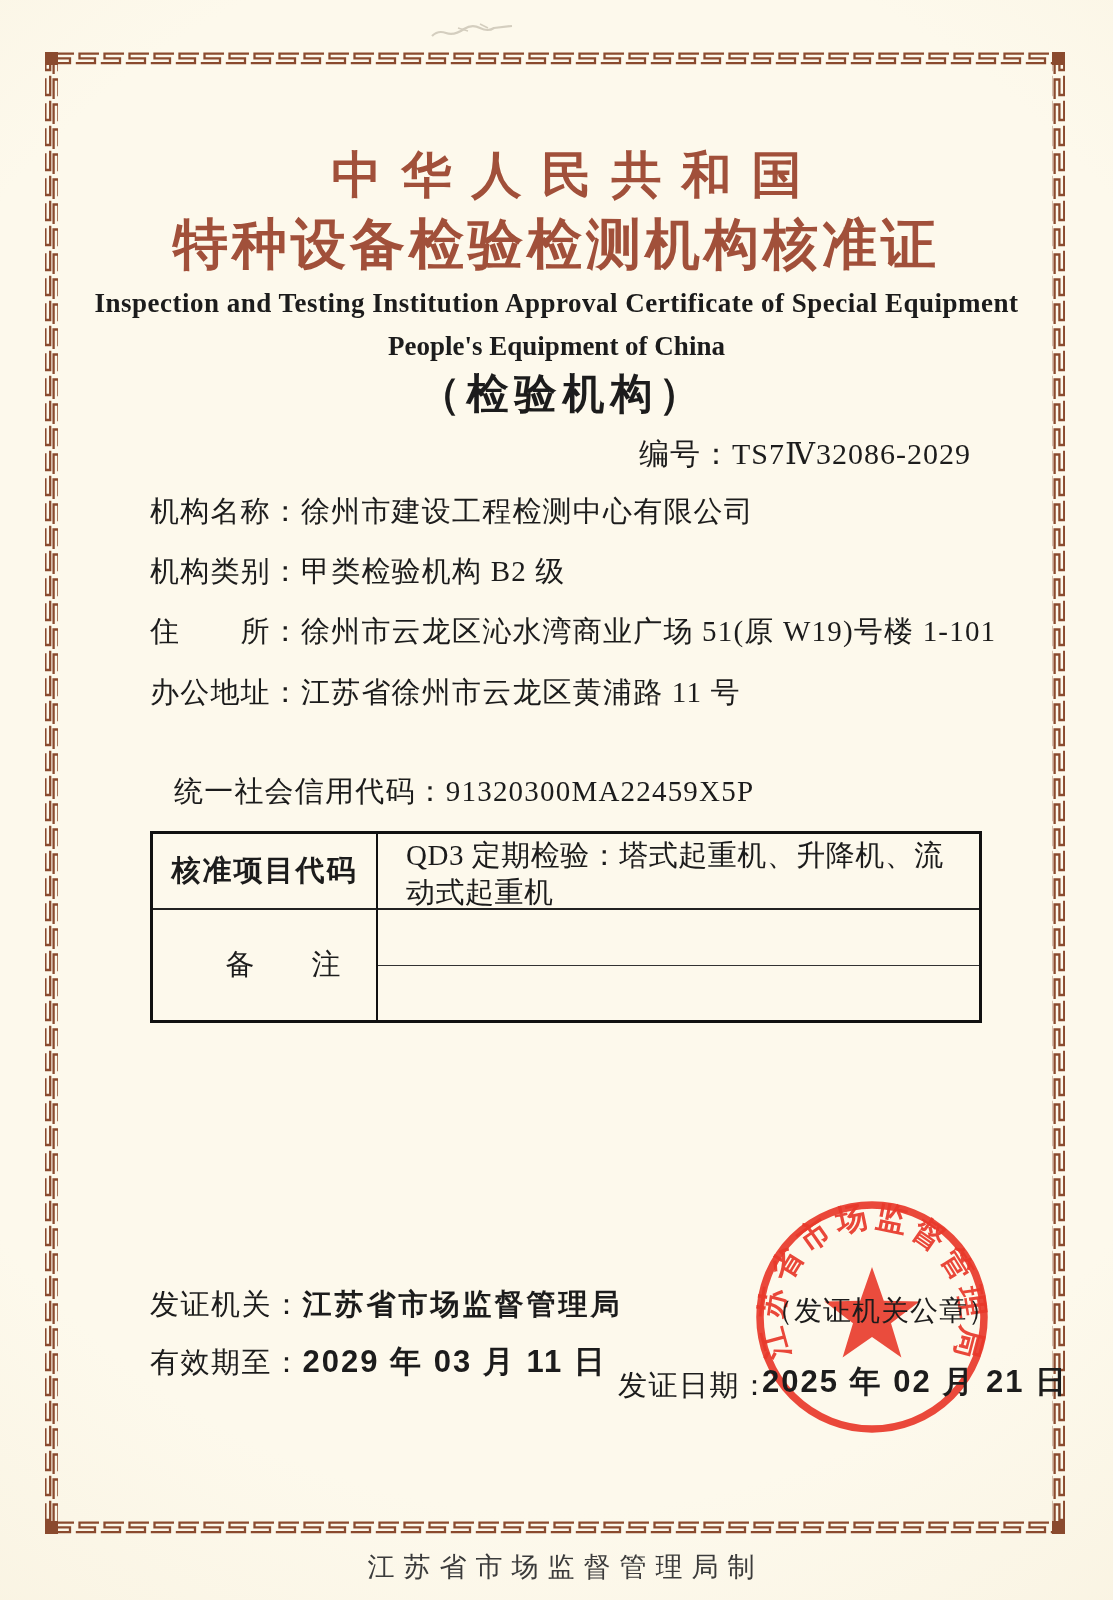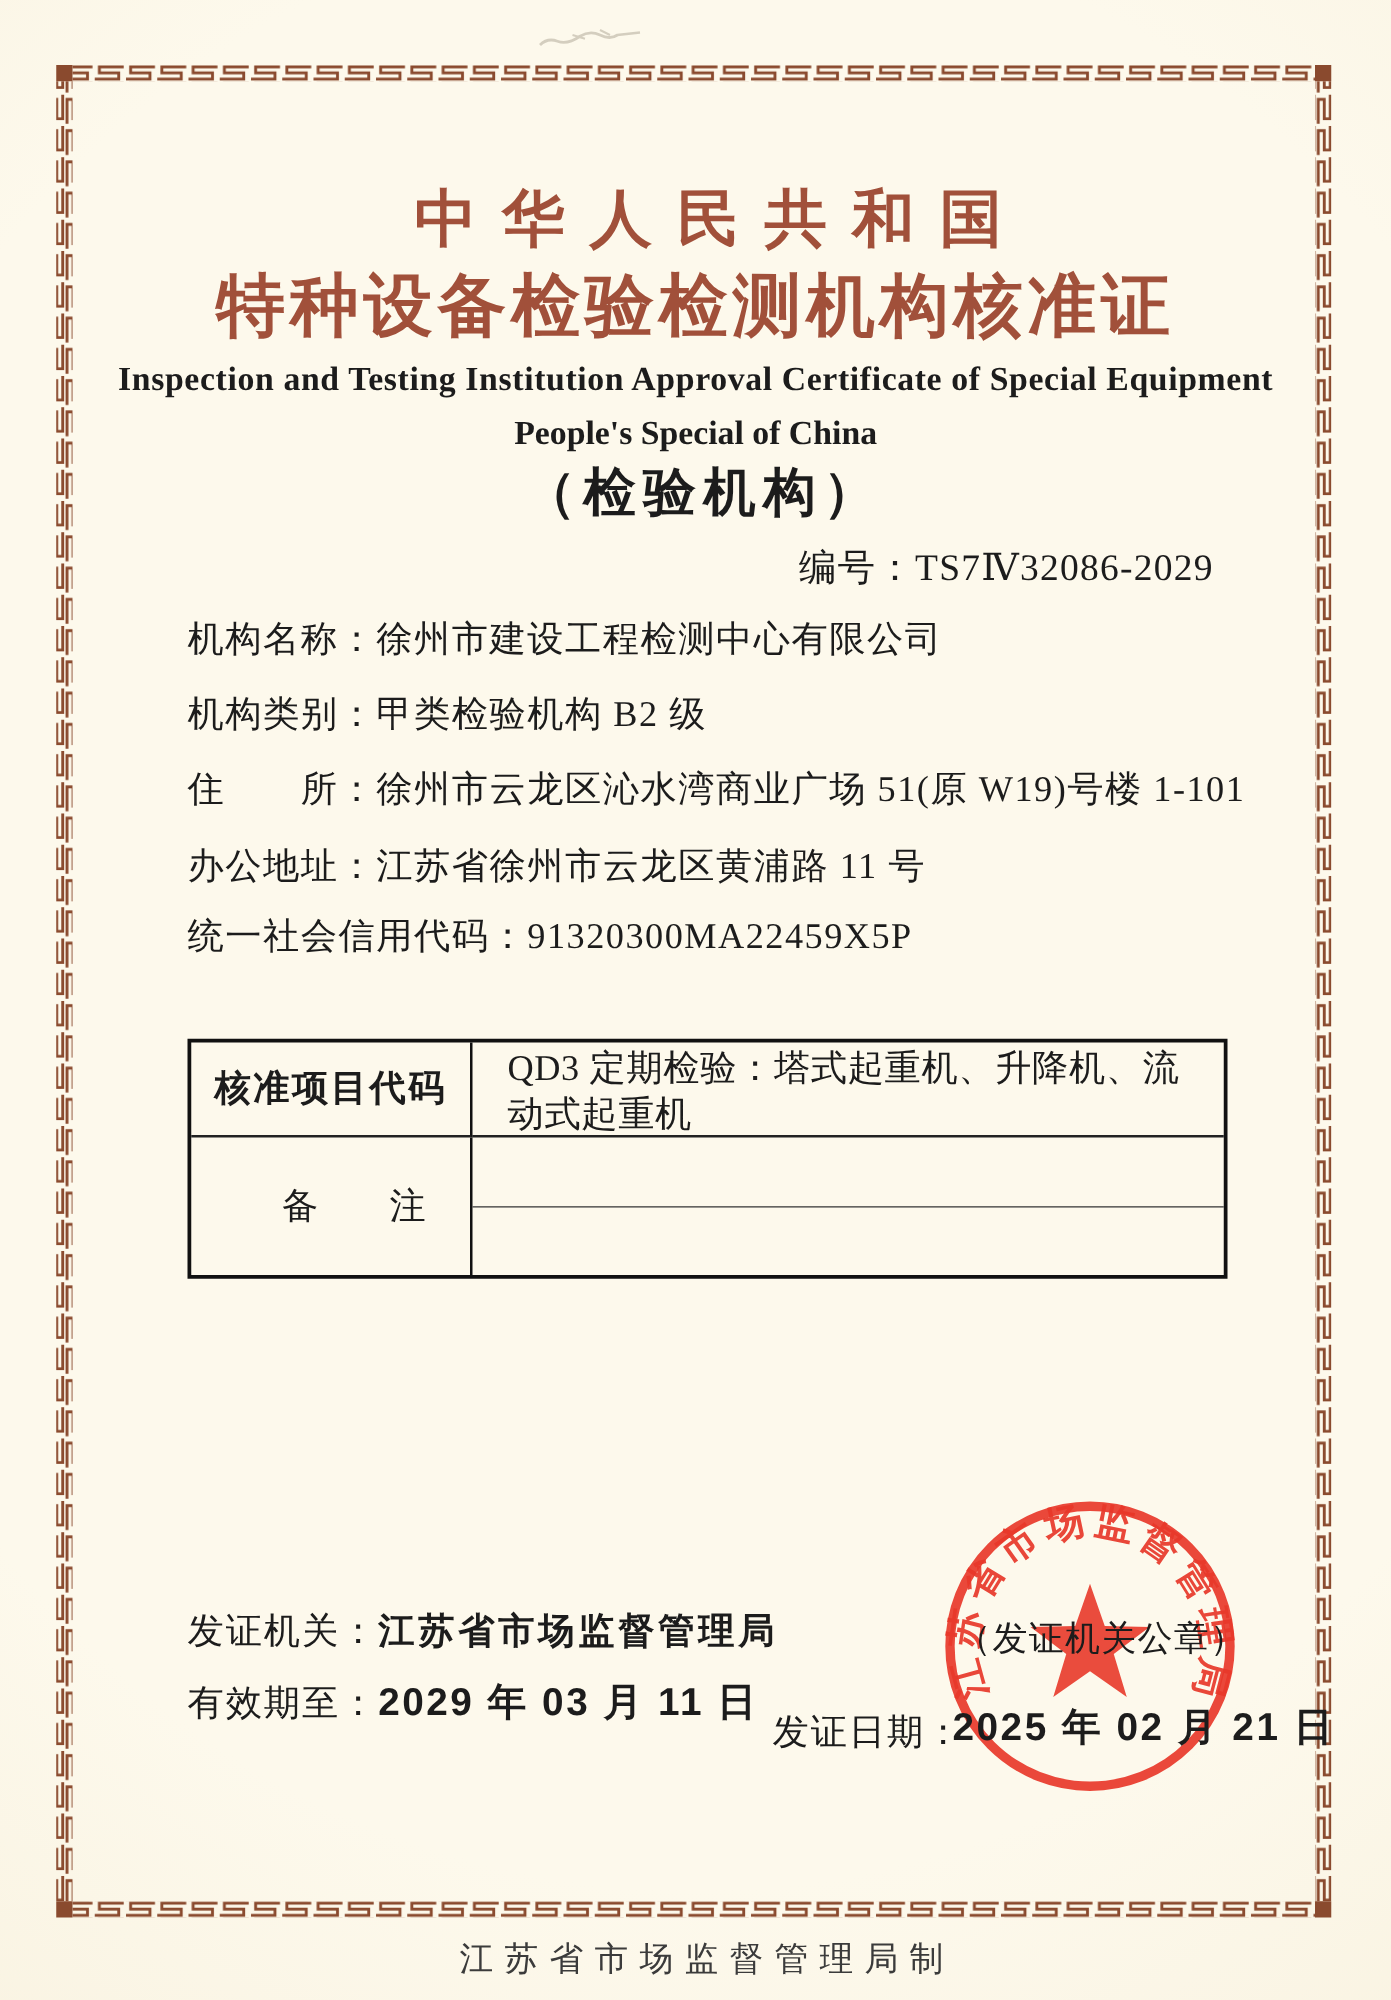--- a/index.html
+++ b/index.html
@@ -17,21 +17,21 @@
   .title-cn2{top:208px;font-size:55px;font-weight:bold;color:#a1503a;letter-spacing:4px;}
   .title-en1{top:288px;font-size:27px;font-weight:bold;letter-spacing:0.5px;}
   .title-en2{top:331px;font-size:27px;font-weight:bold;}
   .category{top:366px;font-size:42px;font-weight:600;letter-spacing:6px;padding-left:6px;}
   .number-line{top:434px;right:142px;font-size:30px;letter-spacing:1px;}
   .field{left:150px;font-size:29px;letter-spacing:1.2px;white-space:nowrap;}
   .f-name{top:492px;}
   .f-type{top:552px;}
   .f-res{top:612px;}
   .f-office{top:673px;}
-  .f-credit{top:729px;}
+  .f-credit{top:772px;margin-left:24px;}
   .f-statement{left:205px;top:787px;font-size:29px;letter-spacing:1.2px;}
   .tbl{
     left:150px;top:831px;width:832px;height:192px;
     border:3px solid #111;box-sizing:border-box;
     display:grid;grid-template-columns:225px 1fr;grid-template-rows:76px 1fr;
     background:transparent;
   }
   .tcell{box-sizing:border-box;position:relative;}
   .t-code{border-right:2px solid #111;border-bottom:2px solid #222;
     display:flex;align-items:center;justify-content:center;
@@ -97,21 +97,21 @@
     <text font-size="31" fill="#e8382a" opacity="0.92" font-family="Liberation Serif, DejaVu Serif, serif" font-weight="bold">
       <textPath href="#sealArc" startOffset="0" textLength="360" lengthAdjust="spacing">江苏省市场监督管理局</textPath>
     </text>
   </svg>
 
   <div class="content-layer">
 
     <div class="abs center title-cn1">中华人民共和国</div>
     <div class="abs center title-cn2">特种设备检验检测机构核准证</div>
     <div class="abs center title-en1">Inspection and Testing Institution Approval Certificate of Special Equipment</div>
-    <div class="abs center title-en2">People's Special of China</div>
+    <div class="abs center title-en2">People's Equipment of China</div>
     <div class="abs center category sans">（检验机构）</div>
 
     <div class="abs number-line">
       <span>编号：</span><span>TS7Ⅳ32086-2029</span>
     </div>
 
     <div class="abs field f-name">
       <span>机构名称：</span><span>徐州市建设工程检测中心有限公司</span>
     </div>
     <div class="abs field f-type">

